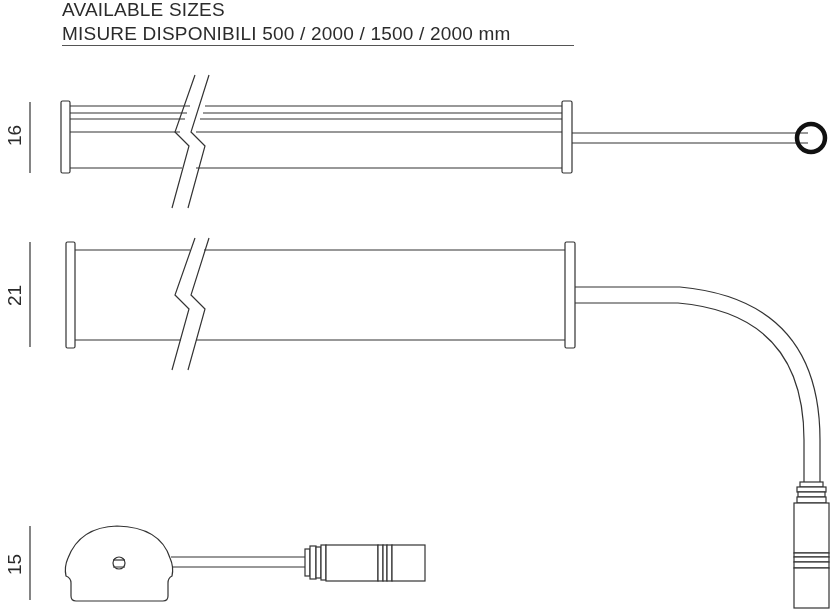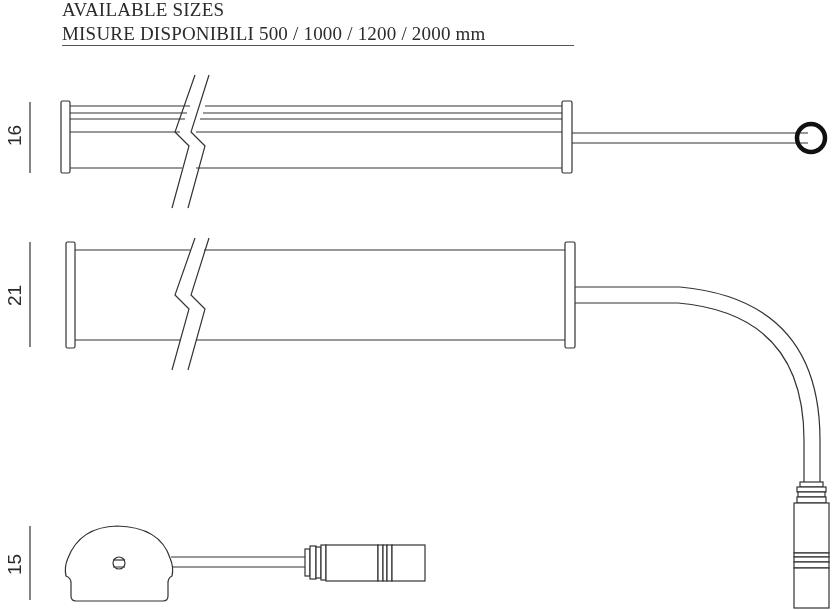--- a/index.html
+++ b/index.html
@@ -1,28 +1,28 @@
 <!DOCTYPE html>
 <html><head>
 <meta charset="utf-8">
 <style>
   html, body { margin:0; padding:0; background:#ffffff; }
   body { width:834px; height:610px; position:relative; overflow:hidden; font-family:"Liberation Sans", sans-serif; color:#2b2b2b; }
-  .title { position:absolute; left:62px; font-size:19px; letter-spacing:0.2px; color:#2b2b2b; line-height:1; white-space:nowrap; font-weight:normal;font-family:Liberation Serif, serif; }
+  .title { position:absolute; left:62px; font-size:19px; letter-spacing:0.2px; color:#2b2b2b; line-height:1; white-space:nowrap; font-weight:normal; }
   #t1 { top:0px; }
   #t2 { top:24px; }
   .rule { position:absolute; left:62px; top:45px; width:512px; height:1px; background:#555; }
   .dim-label { position:absolute; font-size:19px; color:#2b2b2b; transform:rotate(-90deg); transform-origin:center center; width:40px; text-align:center; line-height:1; }
   svg { position:absolute; left:0; top:0; }
 </style>
 </head>
 <body>
 
 <div id="t1" class="title">AVAILABLE SIZES</div>
-<div id="t2" class="title">MISURE DISPONIBILI 500 / 1000 / 1200 / 2000 mm</div>
+<div id="t2" class="title">MISURE DISPONIBILI 500 / 2000 / 1500 / 2000 mm</div>
 <div class="rule"></div>
 
 <div class="dim-label" style="left:-6px; top:126px;">16</div>
 <div class="dim-label" style="left:-6px; top:286px;">21</div>
 <div class="dim-label" style="left:-6px; top:555px;">15</div>
 
 <svg width="834" height="610" viewBox="0 0 834 610">
   <g fill="none" stroke="#333" stroke-width="1.2">
 
     <line x1="30" y1="102" x2="30" y2="173"></line>

